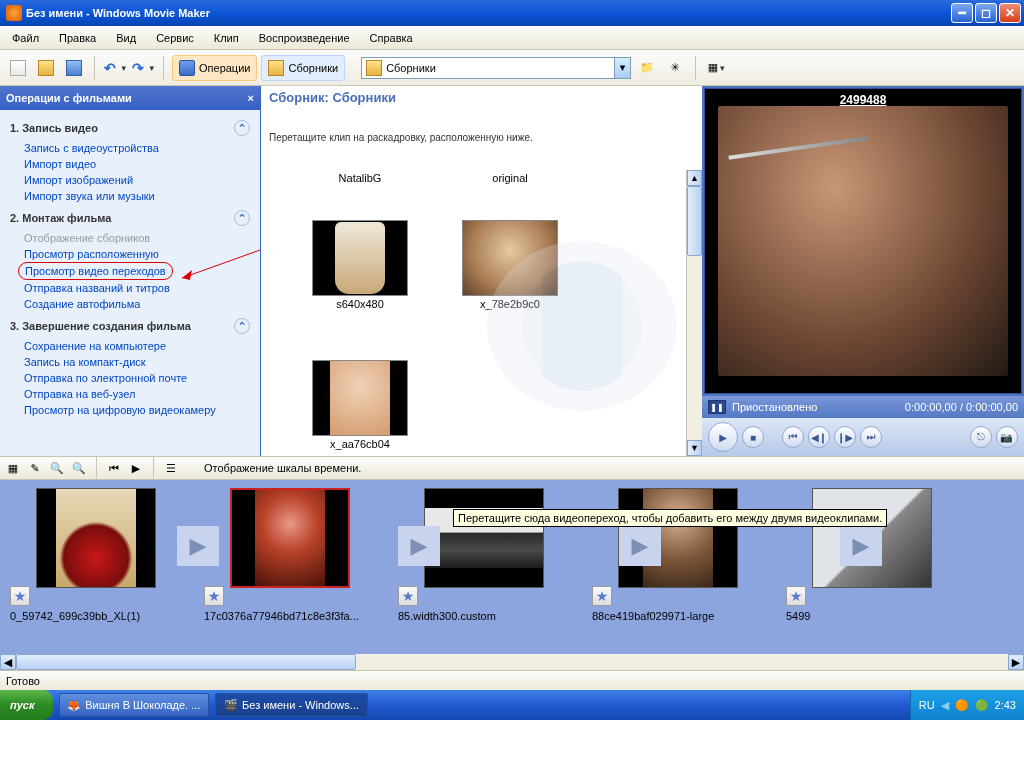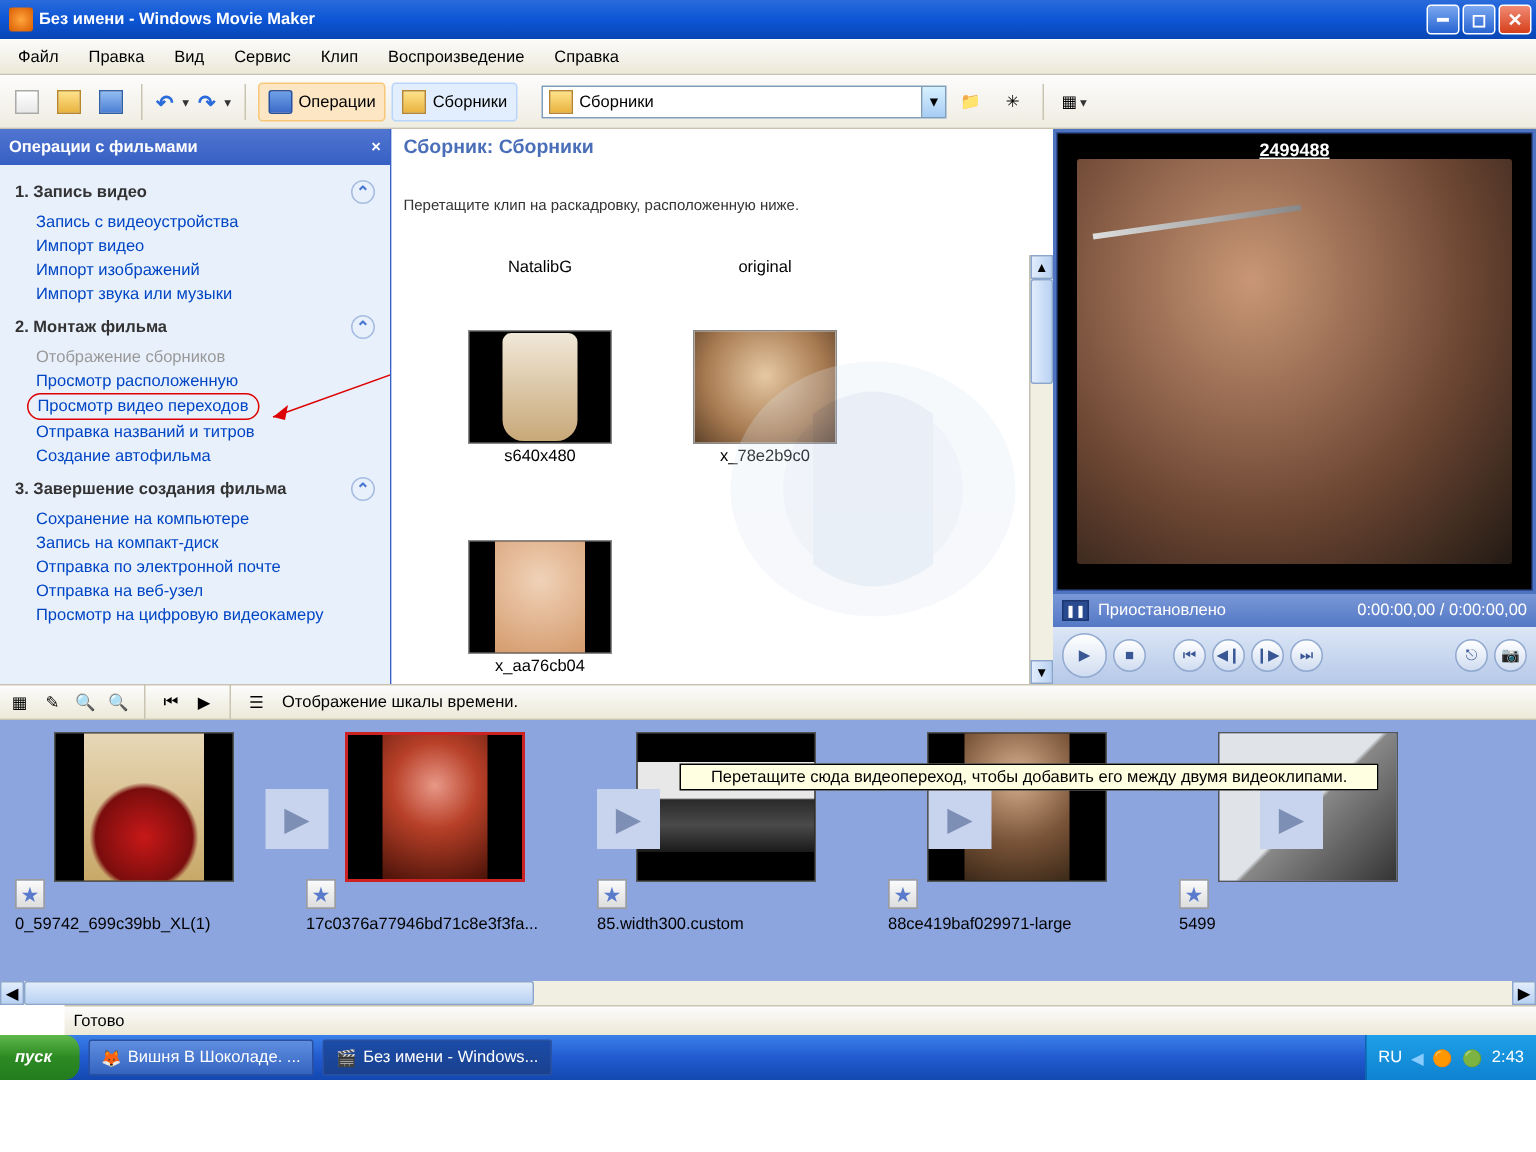--- a/index.html
+++ b/index.html
@@ -71,28 +71,28 @@
 .tltb { height: 24px; background: linear-gradient(#fcfcfc,#ece9d8); border-top:1px solid #c9c4b1; border-bottom:1px solid #c9c4b1; display:flex; align-items:center; padding-left:4px; gap:4px; }
 .tltb .sm { width:18px; height:18px; display:flex; align-items:center; justify-content:center; border:1px solid transparent; }
 
 
 .storyboard { height: 190px; background: #8da5de; padding: 8px 10px 0 10px; display:flex; gap:22px; overflow:hidden; position:relative;}
 .sb-item { width:172px; }
 .sb-thumb { width:120px; height:100px; background:#000; border:1px solid #555; margin:0 auto; display:flex; align-items:center; justify-content:center; overflow:hidden;}
 .sb-star { width:20px; height:20px; background:linear-gradient(#fbfbfb,#ddd); border:1px solid #9c9c9c; margin-top:-2px; display:flex; align-items:center; justify-content:center; color:#5a7acb; font-size:14px;}
 .sb-lbl { margin-top:4px; font-size:11px; }
 .sb-trans { position:absolute; top:46px; width:42px; height:40px; background:#c8d3ed; display:flex; align-items:center; justify-content:center; color:#7d8fb5; font-size:22px;}
-.sb-tooltip { position:absolute; left:453px; top:29px; background:#ffffe1; border:1px solid #000; padding:2px 20px; font-size:11px; z-index:5;}
+.sb-tooltip { position:absolute; left:453px; top:29px; background:#ffffe1; border:1px solid #000; padding:2px 4px; font-size:11px; z-index:5;}
 .sb-hscroll { position:absolute; left:0; right:0; bottom:0; height:16px; background:#f1efe2;}
 .sb-hscroll .arr{position:absolute; top:0; bottom:0; width:16px; background:linear-gradient(#e2edfc,#b8d1f3); border:1px solid #8aa6cf; display:flex; align-items:center;justify-content:center;}
 .sb-hscroll .arr.l{left:0;} .sb-hscroll .arr.r{right:0;}
 .sb-hscroll .thumb-h{position:absolute; left:16px; top:0; bottom:0; width:340px; background:linear-gradient(#e2edfc,#b8d1f3); border:1px solid #8aa6cf; border-radius:2px;}
 
 
-.status { height: 20px; background: linear-gradient(#fcfcfc,#ece9d8); border-top:1px solid #c9c4b1; display:flex; align-items:center; padding-left:6px;margin-left:43px; }
+.status { height: 20px; background: linear-gradient(#fcfcfc,#ece9d8); border-top:1px solid #c9c4b1; display:flex; align-items:center; padding-left:6px; }
 
 
 .taskbar { height: 30px; background: linear-gradient(#3b80e8,#225ad0 50%,#1348b0); display:flex; align-items:center; }
 .startbtn { height:100%; padding:0 18px 0 10px; background:linear-gradient(#5fb84b,#2b8a23 50%,#257c1e); color:#fff; font-style:italic; font-weight:bold; font-size:16px; display:flex; align-items:center; border-radius: 0 10px 10px 0; }
 .taskbtn { height:24px; margin-left:6px; padding:0 8px; background:linear-gradient(#5f8ee0,#3464c0); border:1px solid #2a50a0; border-radius:2px; color:#fff; display:flex; align-items:center; gap:4px; max-width:170px; overflow:hidden; white-space:nowrap;}
 .taskbtn.act{background:linear-gradient(#1b4ca8,#1a418e);}
 .tray { margin-left:auto; height:100%; background:linear-gradient(#1ea0e8,#0f82d0); padding:0 8px; display:flex; align-items:center; gap:6px; color:#fff; border-left:1px solid #0a6ab0;}
 
 
 .ico { width:16px; height:16px; display:inline-block; }
@@ -281,21 +281,21 @@
 <div class="tltb">
   <div class="sm">▦</div>
   <div class="sm">✎</div>
   <div class="sm">🔍</div>
   <div class="sm">🔍</div>
   <div class="tsep"></div>
   <div class="sm">⏮</div>
   <div class="sm">▶</div>
   <div class="tsep"></div>
   <div class="sm">☰</div>
-  <span style="margin-left:4px">Отображение шкалы времени.</span>
+  <span style="margin-left:20px">Отображение шкалы времени.</span>
 </div>
 
 <div class="storyboard">
   <div class="sb-item">
     <div class="sb-thumb">
         <div style="width:80px;height:100px;background:radial-gradient(circle at 50% 70%,#c81818,#7a0d0d 40%,transparent 45%),linear-gradient(#e8d8b8,#c8a868);"></div>
       </div>
     <div class="sb-star">★</div>
     <div class="sb-lbl">0_59742_699c39bb_XL(1)</div>
   </div>

